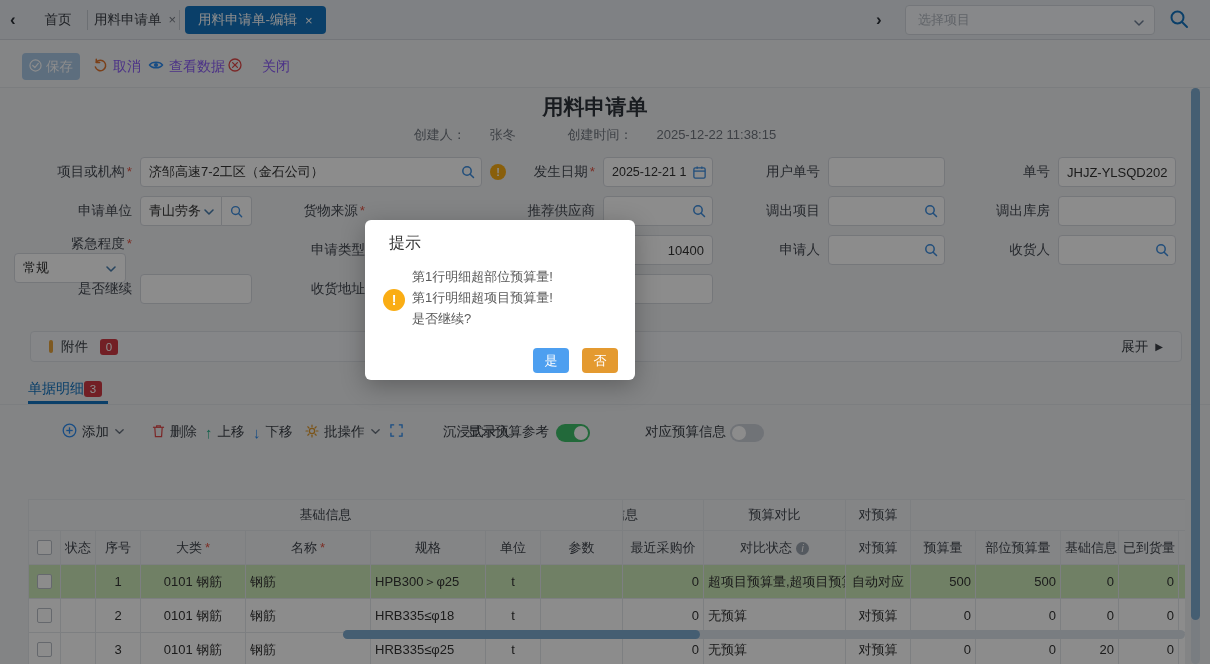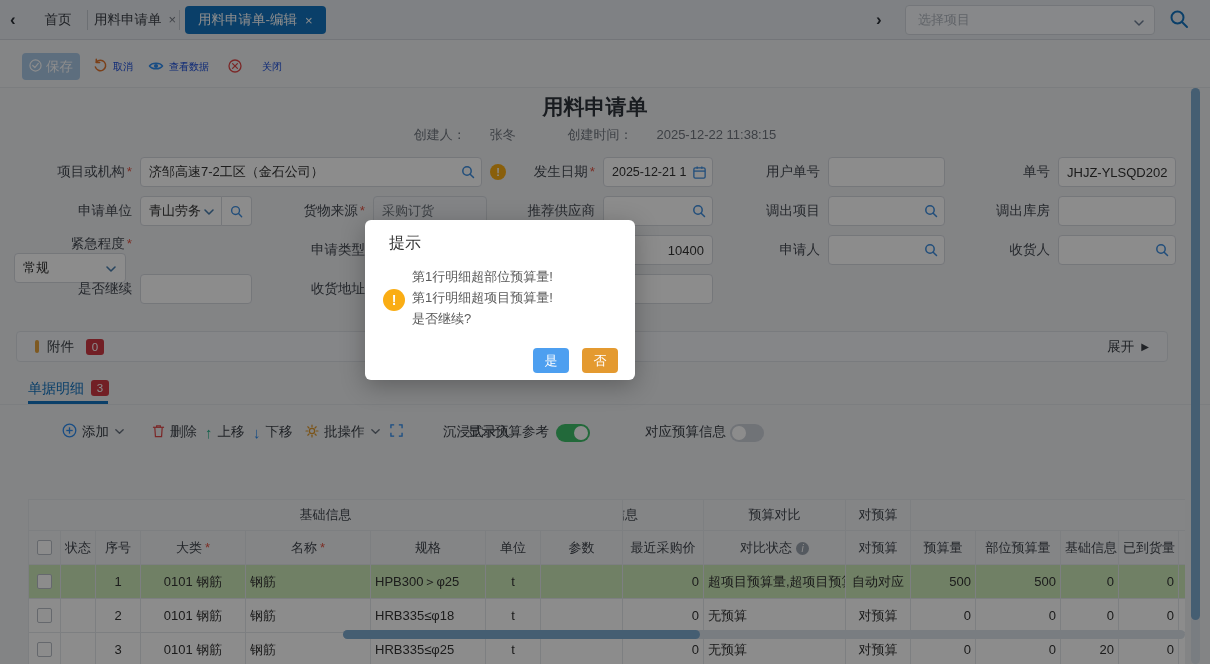--- a/index.html
+++ b/index.html
@@ -15,21 +15,21 @@
   .tab-active{position:absolute;left:185px;top:6px;height:28px;border-radius:4px;background:var(--primary);color:#fff;display:flex;align-items:center;padding:0 13px;font-size:13.5px;cursor:pointer;}
   .tab-active .x{color:#fff;margin-left:8px;font-size:13px;}
   .proj-select{position:absolute;left:905px;top:5px;width:250px;height:30px;background:#f6f8fb;border:1px solid #d3d8df;border-radius:4px;box-sizing:border-box;display:flex;align-items:center;cursor:pointer;}
   .proj-select .ph{margin-left:12px;font-size:13px;color:#b0b6bf;}
   .proj-select .chev{position:absolute;right:9px;top:9px;color:#6f7f95;}
   .topsearch{position:absolute;left:1168px;top:8px;width:22px;height:22px;color:var(--primary);cursor:pointer;}
 
   
   .toolbar{position:absolute;left:0;top:40px;width:1210px;height:48px;background:#f0f2f5;border-bottom:1px solid #e0e3e8;box-sizing:border-box;}
   .btn-save{position:absolute;left:22px;top:13px;width:58px;height:27px;border-radius:4px;background:#a9c8e6;color:#fff;font-size:13.5px;display:flex;align-items:center;justify-content:center;gap:4px;cursor:not-allowed;}
-  .tbtn{position:absolute;top:13px;height:27px;display:flex;align-items:center;gap:5px;font-size:10px;color:#1d4ed8;cursor:pointer;}
+  .tbtn{position:absolute;top:13px;height:27px;display:flex;align-items:center;gap:5px;font-size:14px;color:#8b5cf6;cursor:pointer;}
 
   
   .page-title{position:absolute;left:0;top:93px;width:1190px;text-align:center;font-size:21px;font-weight:bold;color:#2f343b;}
   .page-meta{position:absolute;left:0;top:126px;width:1190px;text-align:center;font-size:13px;color:#70767e;}
   .page-meta span{margin:0 12px;}
 
   
   .field{position:absolute;display:flex;align-items:center;height:30px;}
   .flabel{text-align:right;padding-right:8px;box-sizing:border-box;color:#464b53;font-size:13.5px;white-space:nowrap;}
   .star{color:#e25545;margin-left:2px;}
@@ -38,30 +38,30 @@
   .ipt.wic{padding-right:26px;}
   .ipt.dis{background:#eef1f5;color:#6d737b;}
   .ipt.rt{text-align:right;}
   .in-ico{position:absolute;right:6px;top:7px;width:16px;height:16px;color:#3f8fe0;cursor:pointer;}
   .in-ico.small{top:8px;width:15px;height:15px;}
   .combo-search{width:30px;height:30px;border:1px solid #d5d9df;border-left:none;border-radius:0 4px 4px 0;background:#fff;display:flex;align-items:center;justify-content:center;color:#3f8fe0;box-sizing:border-box;cursor:pointer;}
   .combo-main{border-radius:4px 0 0 4px !important;}
   .warn-ico{width:16px;height:16px;border-radius:50%;background:var(--warn);color:#fff;font-size:11px;font-weight:bold;text-align:center;line-height:16px;margin-left:8px;}
 
   
-  .attach{position:absolute;left:16px;top:331px;width:1152px;height:31px;background:#f3f5f8;border:1px solid #dde1e6;border-radius:4px;box-sizing:border-box;display:flex;align-items:center;padding:0 18px;}
+  .attach{position:absolute;left:30px;top:331px;width:1152px;height:31px;background:#f3f5f8;border:1px solid #dde1e6;border-radius:4px;box-sizing:border-box;display:flex;align-items:center;padding:0 18px;}
   .attach .marker{width:4px;height:13px;border-radius:2px;background:#e6a23c;}
   .attach .alabel{font-size:13.5px;color:#3c4148;margin-left:8px;}
   .rbadge{min-width:10px;height:16px;padding:0 4px;border-radius:3px;background:var(--red);color:#fff;font-size:11.5px;line-height:16px;text-align:center;display:inline-block;}
   .attach .rbadge{margin-left:12px;}
   .attach .expand{margin-left:auto;display:flex;align-items:center;gap:7px;font-size:13.5px;color:#3c4148;cursor:pointer;}
   .attach .tri{font-size:10px;}
 
   
-  .dtab{position:absolute;left:28px;top:380px;display:flex;align-items:flex-start;gap:7px;cursor:pointer;}
+  .dtab{position:absolute;left:28px;top:380px;display:flex;align-items:center;cursor:pointer;}
   .dtab .dlabel{font-size:14px;color:var(--primary);}
   .dtab-underline{position:absolute;left:28px;top:401px;width:80px;height:3px;background:var(--primary);}
   .dtab-divider{position:absolute;left:0;top:404px;width:1210px;height:1px;background:#e2e5ea;}
 
   
   .gt{position:absolute;top:417px;height:30px;display:flex;align-items:center;gap:5px;font-size:13.5px;color:#3a3f46;cursor:pointer;}
   .gt svg{flex:none;}
   .chev10{color:#69727e;}
   .toggle{position:absolute;top:424px;width:34px;height:18px;border-radius:9px;background:#ccd1d9;cursor:pointer;}
   .toggle .knob{position:absolute;left:2px;top:2px;width:14px;height:14px;border-radius:50%;background:#fff;}
@@ -214,21 +214,20 @@
     </div>
     <div class="combo-search">
         <svg viewBox="0 0 16 16" width="15" height="15">
           <circle cx="7" cy="7" r="4.2" fill="none" stroke="currentColor" stroke-width="1.5"></circle>
           <line x1="10.2" y1="10.2" x2="13.5" y2="13.5" stroke="currentColor" stroke-width="1.5" stroke-linecap="round"></line>
         </svg>
       </div>
   </div>
   <div class="field" style="left:240px;top:196px;">
     <div class="flabel" style="width:133px;"><span>货物来源</span><span class="star">*</span></div>
-    <div class="ibox" style="width:114px;"><input class="ipt dis" value="采购订货" style=""></div>
   </div>
   <div class="field" style="left:463px;top:196px;">
     <div class="flabel" style="width:140px;"><span>推荐供应商</span></div>
     <div class="ibox" style="width:110px;">
       <input class="ipt wic" value="" style="">
       <span class="in-ico"><svg viewBox="0 0 16 16" width="16" height="16">
             <circle cx="7" cy="7" r="4.2" fill="none" stroke="currentColor" stroke-width="1.5"></circle>
             <line x1="10.2" y1="10.2" x2="13.5" y2="13.5" stroke="currentColor" stroke-width="1.5" stroke-linecap="round"></line>
           </svg></span>
     </div>

